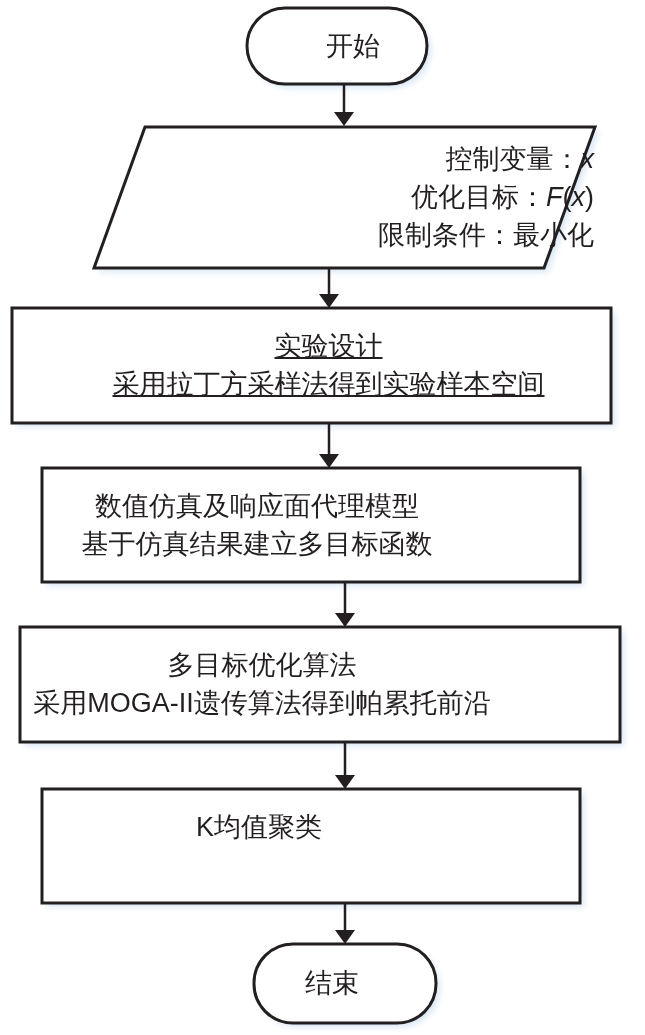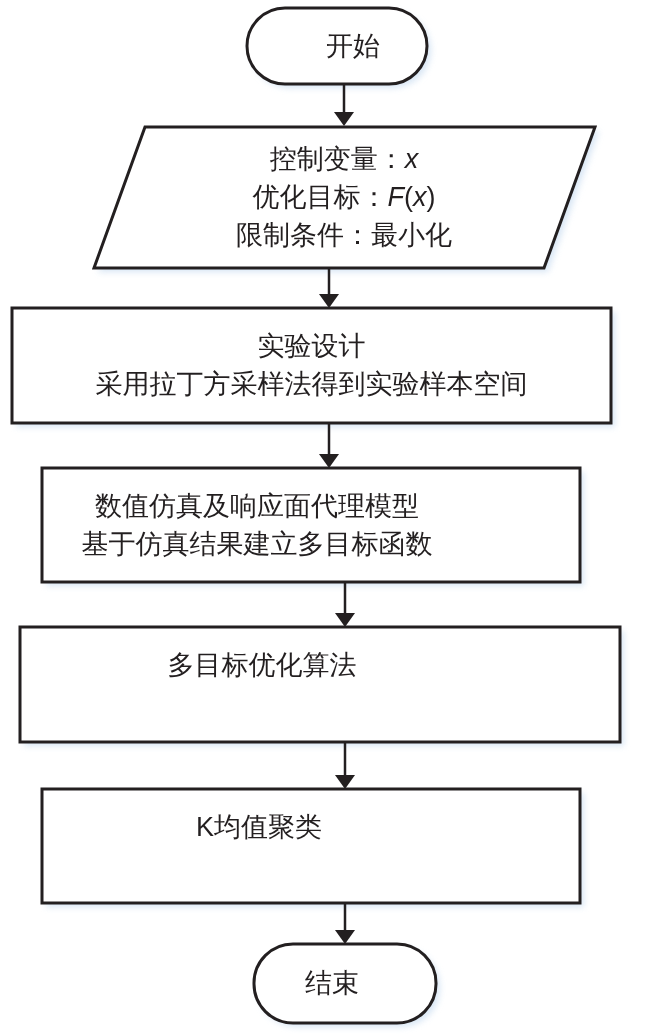--- a/index.html
+++ b/index.html
@@ -56,44 +56,47 @@
     <rect x="20" y="627" width="600" height="115"></rect>
     <rect x="42" y="789" width="538" height="114"></rect>
     <rect x="254" y="944" width="182" height="79" rx="39"></rect>
   </g>
 </svg>
 
 <div class="node-text" style="left:247px; width:212px; top:27px;">
   <span>开始</span>
 </div>
 
-<div class="node-text" style="left:94px; width:500px; top:140px;">
+<div class="node-text" style="left:94px; width:500px; top:140px;text-align:right;">
   <div>
     <span>控制变量：</span><span class="ital">x</span>
   </div>
   <div>
     <span>优化目标：</span><span class="ital">F</span><span class="latin">(</span><span class="ital">x</span><span class="latin">)</span>
   </div>
   <div>
     <span>限制条件：</span><span>最小化</span>
   </div>
 </div>
 
-<div class="node-text" style="left:12px; width:599px; top:327px;">
+<div class="node-text" style="left:29px; width:599px; top:327px;text-decoration:underline;">
   <div>实验设计</div>
   <div>采用拉丁方采样法得到实验样本空间</div>
 </div>
 
 <div class="node-text" style="left:42px; width:430px; top:487px;">
   <div>数值仿真及响应面代理模型</div>
   <div>基于仿真结果建立多目标函数</div>
 </div>
 
 <div class="node-text" style="left:20px; width:484px; top:646px;">
   <div>多目标优化算法</div>
+  <div>
+    <span>采用</span><span class="latin">MOGA-II</span><span>遗传算法得到帕累托前沿</span>
+  </div>
 </div>
 
 <div class="node-text" style="left:42px; width:434px; top:808px;">
   <div>
     <span class="latin">K</span><span>均值聚类</span>
   </div>
 </div>
 
 <div class="node-text" style="left:254px; width:156px; top:964px;">
   <span>结束</span>

